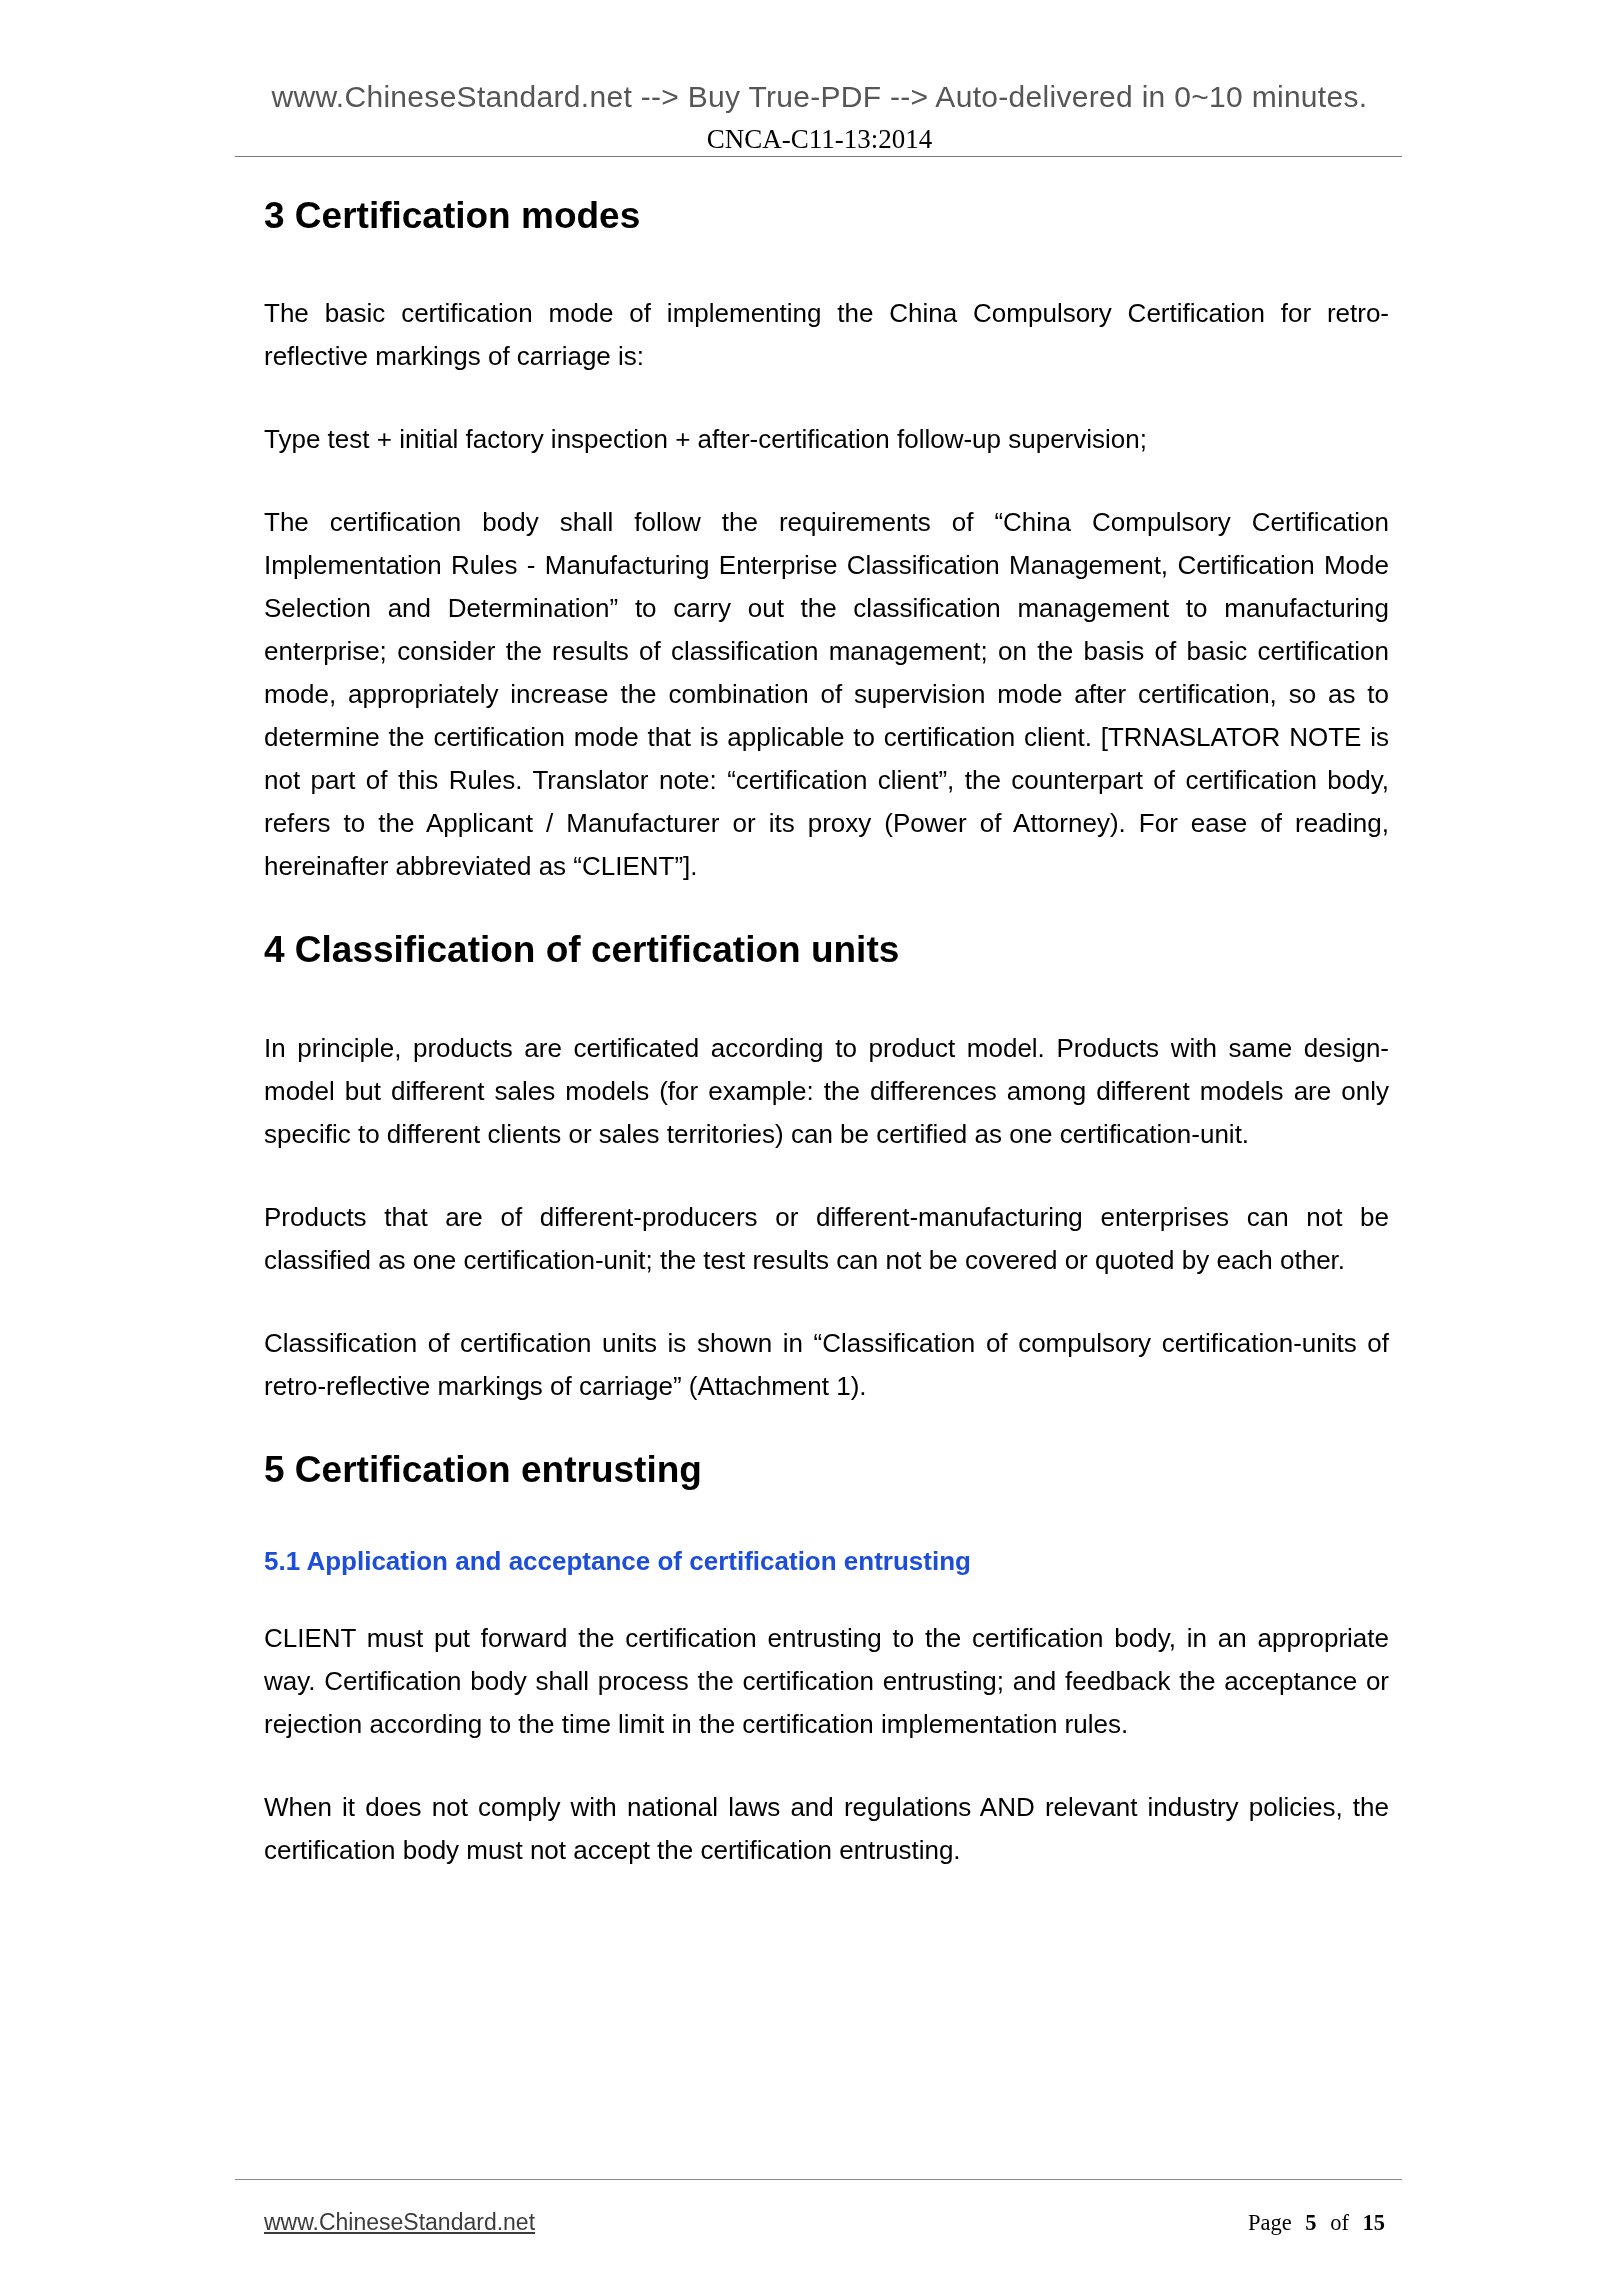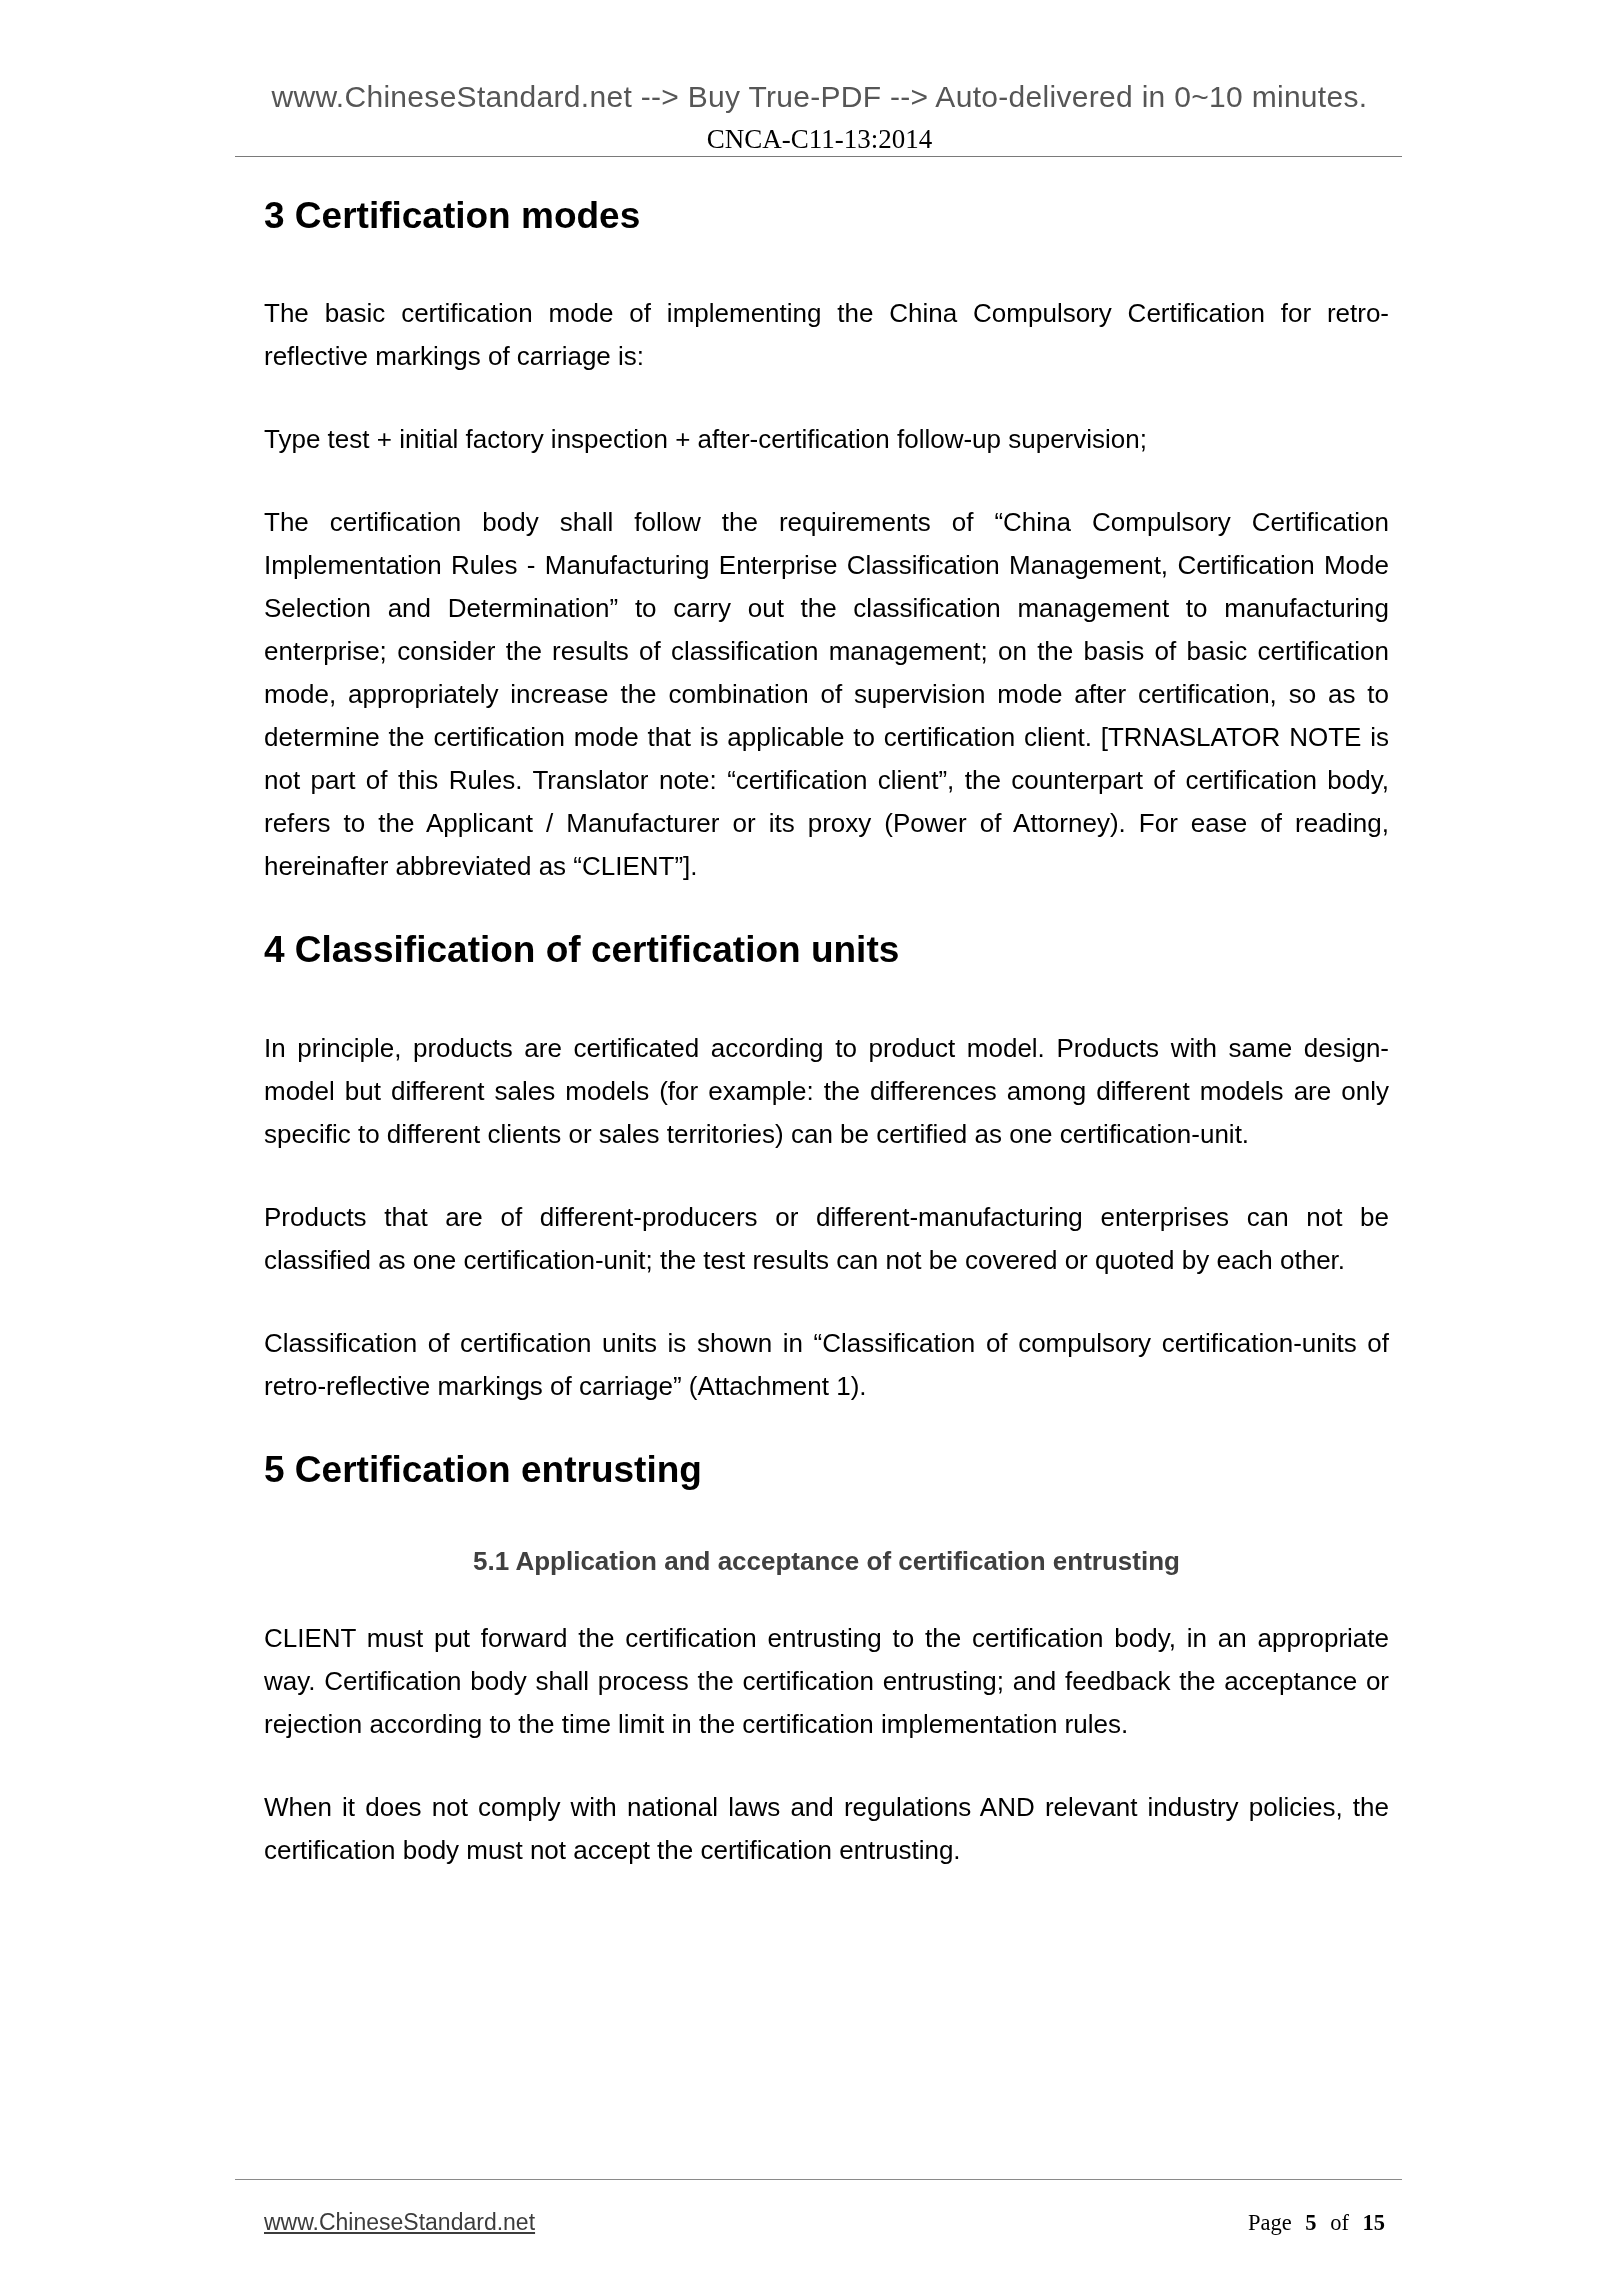--- a/index.html
+++ b/index.html
@@ -52,22 +52,21 @@
       font-weight: bold;
       line-height: 1.2;
       margin: 24px 0 46px 0;
       color: #000000;
     }
     h1.sec.first { margin-top: 15px; }
     h2.sub {
       font-size: 26px;
       font-weight: bold;
       margin: 0 0 32px 0;
-      color: #404040;
-      text-align: center;
+      color: #1d4ed8;
     }
     p.bodytext {
       font-size: 26px;
       line-height: 43px;
       text-align: justify;
       margin: 0 0 32px 0;
       color: #000000;
     }
     .footer-rule {
       position: absolute;

